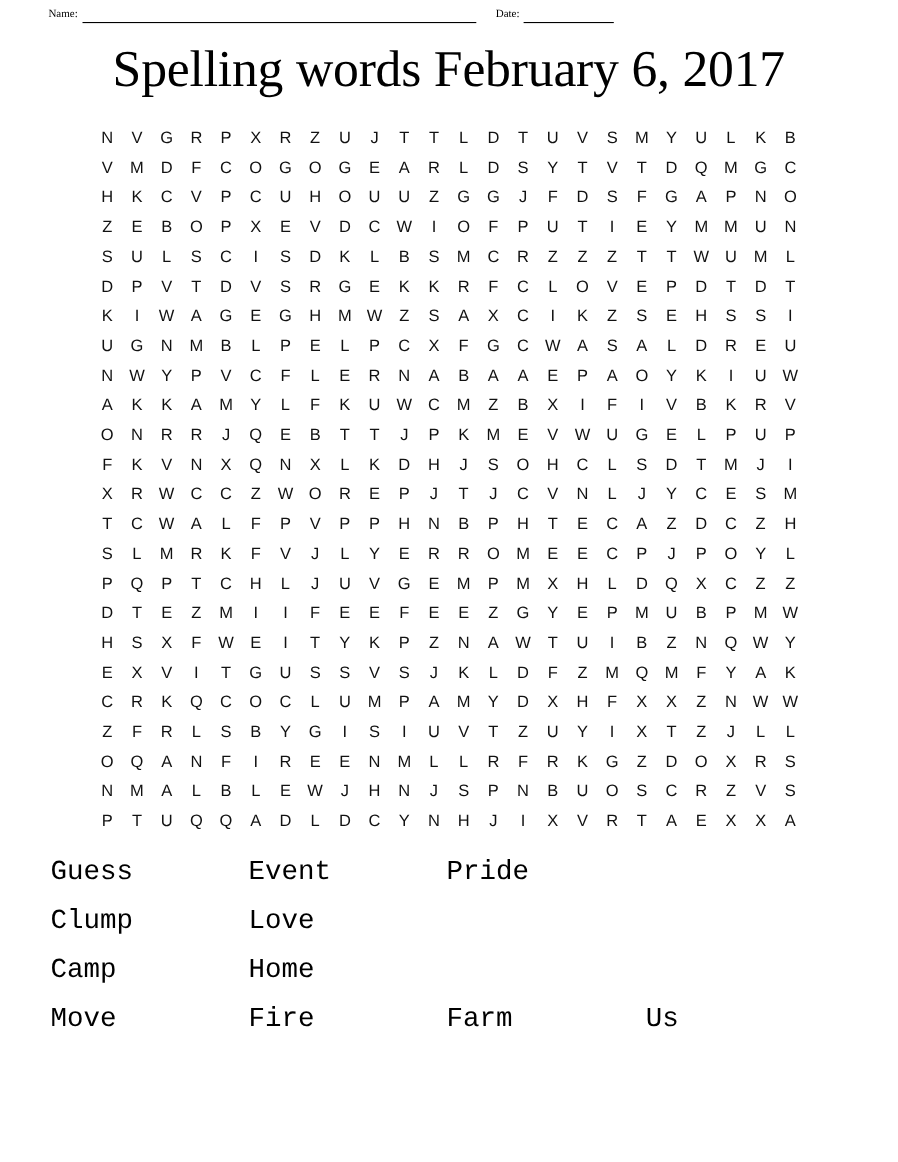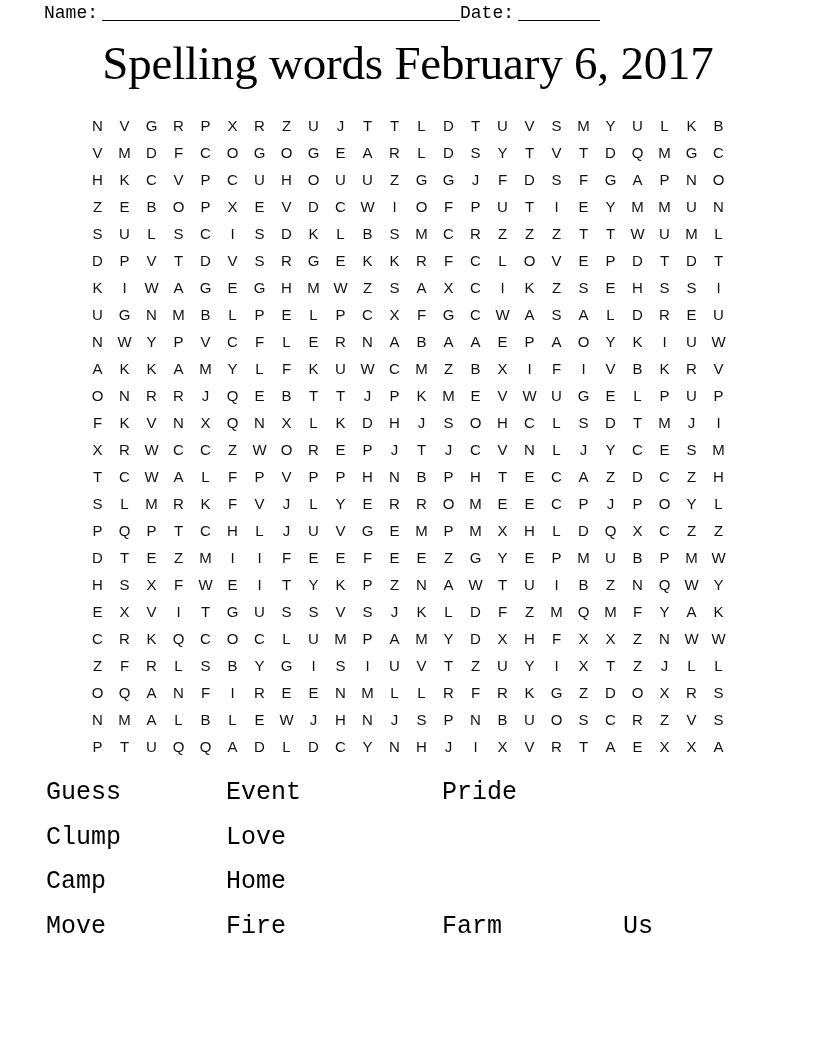--- a/index.html
+++ b/index.html
@@ -20,33 +20,33 @@
   #nameDateRow {
     position: absolute;
     left: 0;
     top: 0;
     width: 816px;
     height: 26px;
     display: flex;
     align-items: center;
   }
   .nd-label {
-    font-family: Liberation Mono, monospace;
-    font-size: 18px;
+    font-family: Liberation Serif, serif;
+    font-size: 10px;
     line-height: 20px;
     white-space: pre;
   }
   .nd-rule {
     border-bottom: 1px solid #000;
     height: 14px;
     display: inline-block;
   }
   #nameLabel { margin-left: 44px; }
   #nameRule  { width: 358px; margin-left: 4px; }
-  #dateLabel { }
+  #dateLabel { margin-left: 18px; }
   #dateRule  { width: 82px; margin-left: 4px; }
 
   
   #title {
     position: absolute;
     left: 0;
     top: 34px;
     width: 816px;
     text-align: center;
     font-family: Liberation Serif, serif;
@@ -94,21 +94,21 @@
   }
   .word-cell {
     font-family: Liberation Mono, monospace;
     font-stretch: condensed;
     font-size: 25px;
     line-height: 30px;
     white-space: nowrap;
   }
   .word-cell.c0 { flex: 0 0 180px; }
   .word-cell.c1 { flex: 0 0 180px; }
-  .word-cell.c2 { flex: 0 0 181px; margin-left: 36px; }
+  .word-cell.c2 { flex: 0 0 181px; }
   .word-cell.c3 { flex: 0 0 180px; }
 </style>
 </head>
 <body>
 
 <div id="nameDateRow">
   <span class="nd-label" id="nameLabel">Name:</span>
   <span class="nd-rule" id="nameRule"></span>
   <span class="nd-label" id="dateLabel">Date:</span>
   <span class="nd-rule" id="dateRule"></span>

